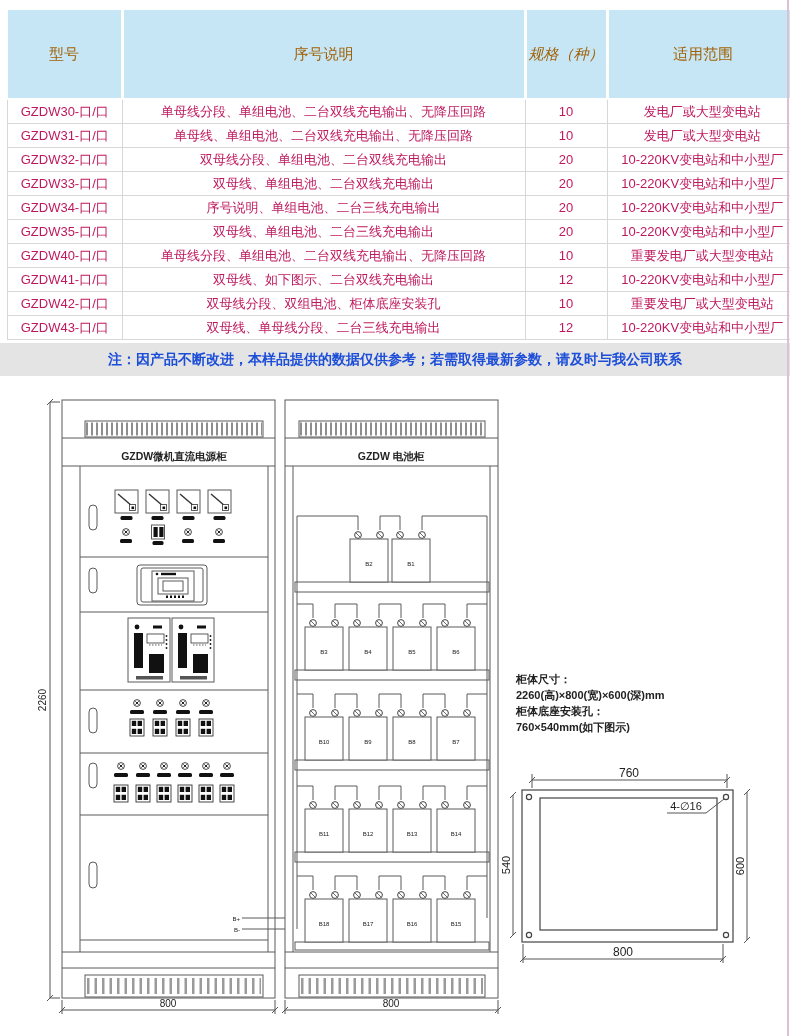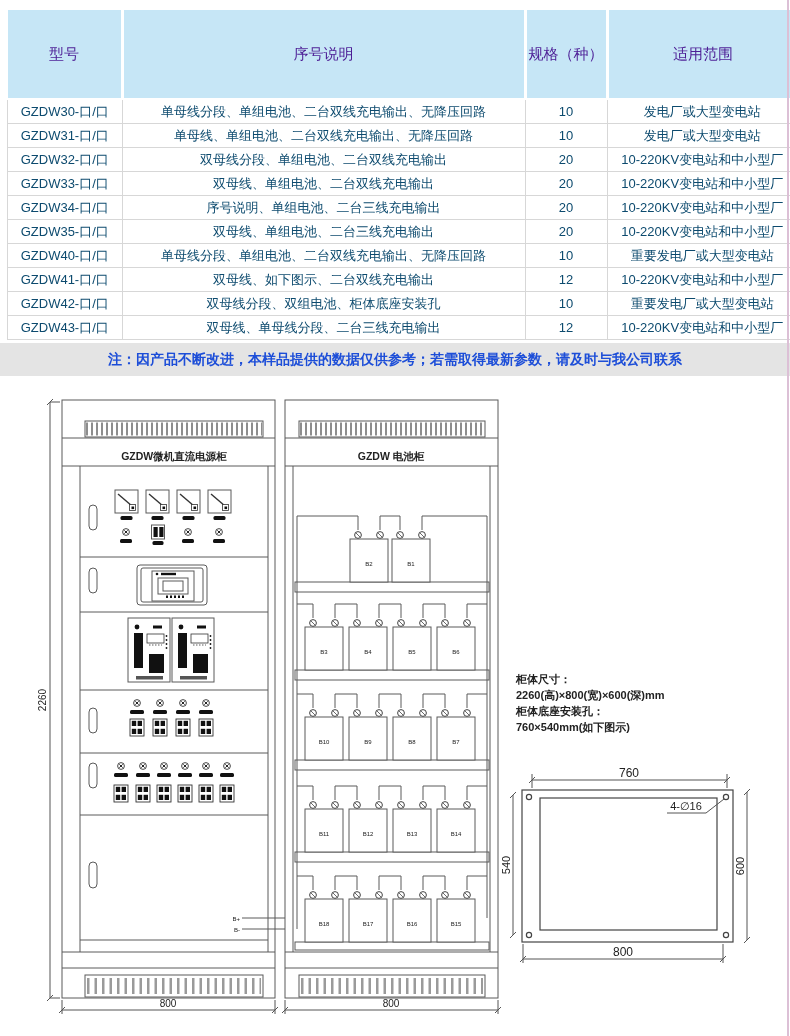--- a/index.html
+++ b/index.html
@@ -1,27 +1,27 @@
 <!DOCTYPE html>
 <html><head>
 <meta charset="utf-8">
 <style>
   html,body{margin:0;padding:0;background:#fff;}
   .page{position:relative;width:790px;height:1036px;background:#fff;overflow:hidden;
         font-family:"Liberation Sans",sans-serif;color:#333;}
   .pink-edge{position:absolute;right:1px;top:0;width:2px;height:1036px;background:#dcc0d6;}
   table.spec{position:absolute;left:7px;top:10px;width:776px;border-collapse:collapse;table-layout:fixed;}
-  table.spec th{background:#c6e6f6;height:86px;font-size:15px;font-weight:normal;color:#4c1d95;
+  table.spec th{background:#c6e6f6;height:86px;font-size:15px;font-weight:normal;color:#a16207;
         border-left:3px solid #fff;border-bottom:2px solid #fff;}
   table.spec th:first-child{border-left:none;}
-  table.spec td{height:23px;font-size:13px;color:#0c4a6e;text-align:center;
+  table.spec td{height:23px;font-size:13px;color:#be185d;text-align:center;
         border:1px solid #d7d7d7;padding:0 2px;white-space:nowrap;overflow:hidden;}
   .col-model{width:111px;}
   .col-desc{width:398px;margin-top:48px;}
-  .col-spec{width:77px;}
+  .col-spec{width:77px;font-style:italic;}
   .col-range{width:187px;}
   .notebar{position:absolute;left:0;top:343px;width:790px;height:33px;background:#e4e4e4;
         font-size:14px;font-weight:bold;color:#1d4ed8;text-align:center;line-height:33px;white-space:nowrap;}
   svg.drawing{position:absolute;left:0;top:386px;}
   svg text{font-family:"Liberation Sans",sans-serif;fill:#222;}
   .ln{stroke:#5a5a5a;stroke-width:1;fill:none;}
   .ln2{stroke:#444;stroke-width:1.2;fill:none;}
   .fw{fill:#fff;stroke:#5a5a5a;stroke-width:1;}
   .dim{stroke:#555;stroke-width:1;fill:none;}
   .dimtxt{font-size:10px;fill:#222;}

